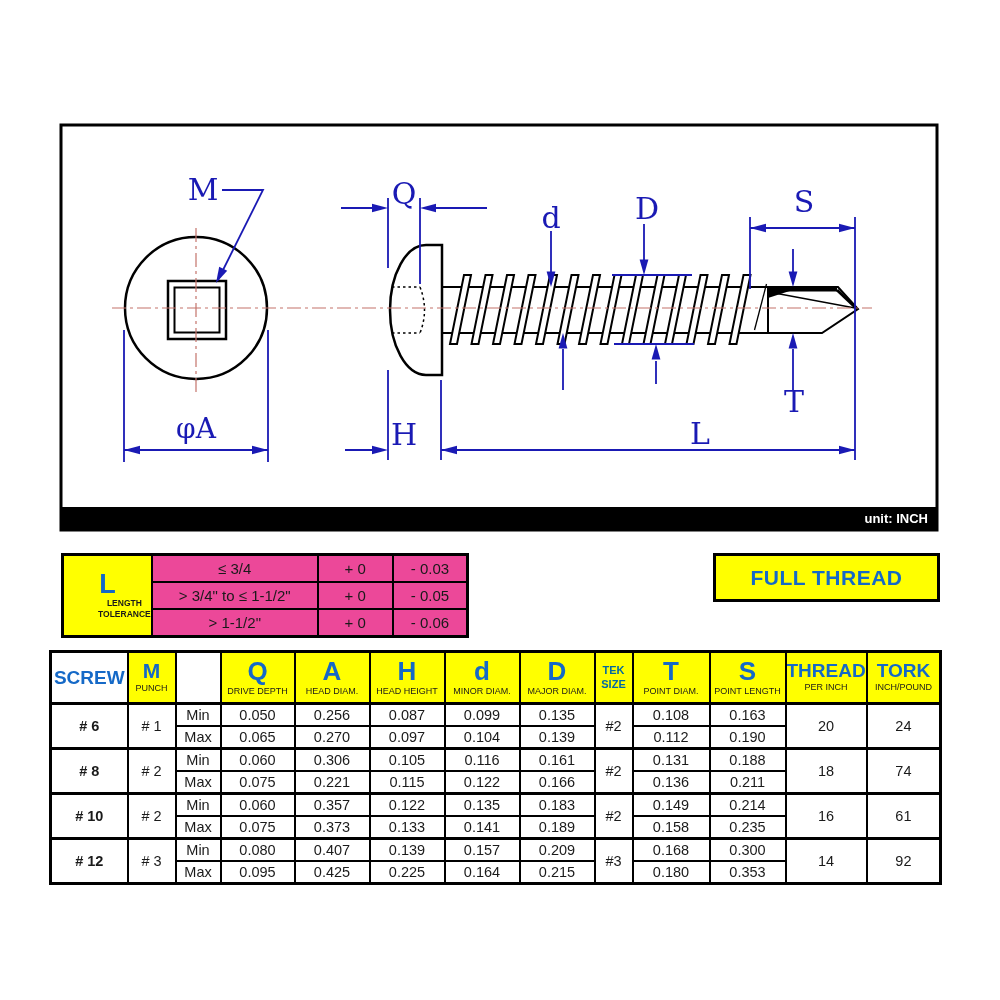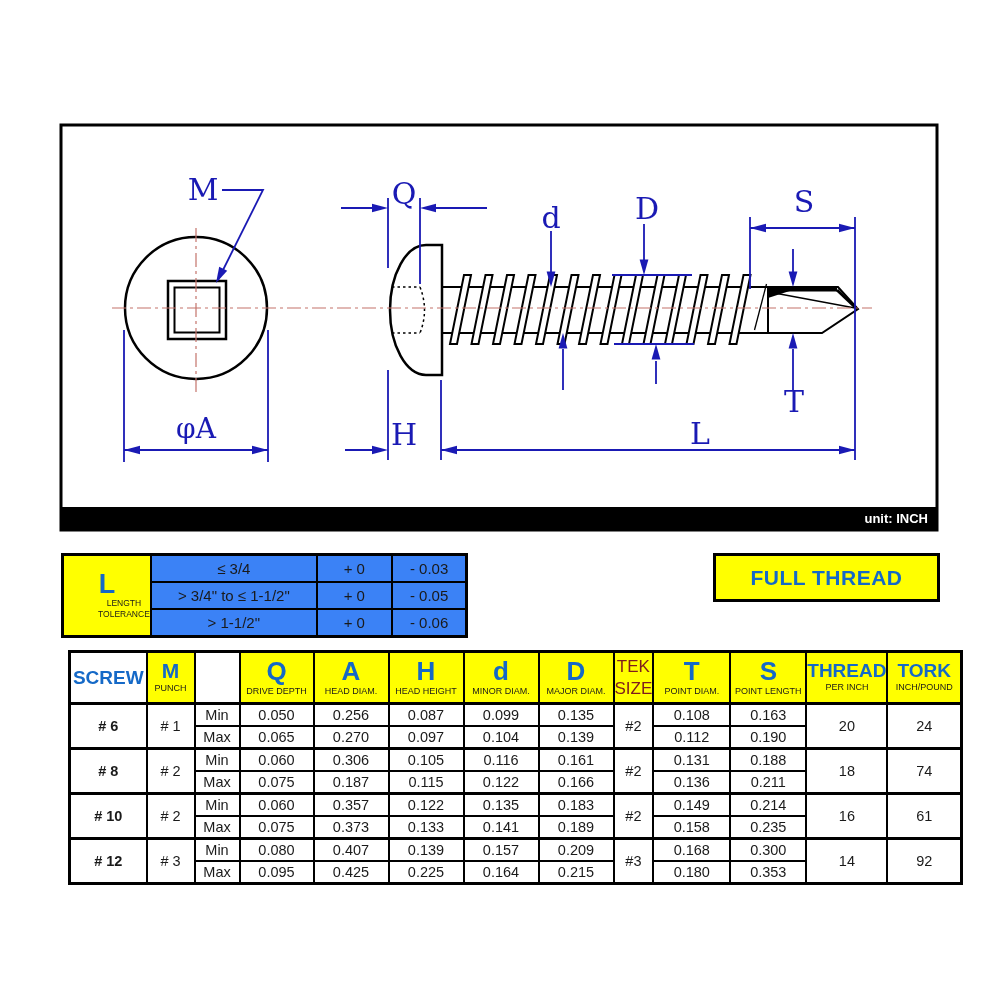--- a/index.html
+++ b/index.html
@@ -3,46 +3,46 @@
 <meta charset="utf-8">
 <style>
   html,body{margin:0;padding:0;background:#fff;}
   #stage{position:relative;width:1000px;height:1000px;background:#fff;overflow:hidden;
          font-family:"Liberation Sans",sans-serif;}
   #drawing-svg{position:absolute;left:0;top:0;}
 
   
   #tol-table{position:absolute;left:61px;top:553px;border-collapse:collapse;table-layout:fixed;}
   #tol-table td{border:2px solid #000;height:25px;text-align:center;padding:0;
-                font-size:15px;color:#1a1a1a;background:#3b82f6;}
+                font-size:15px;color:#1a1a1a;background:#ec4899;}
   #tol-table{border:3px solid #000;}
   #tol-table td.tol-head{background:#ffff00;}
   .tol-letter{font-size:27px;font-weight:bold;color:#1569c7;line-height:1;}
-  .tol-sub{font-size:8.5px;font-weight:normal;color:#1a1a1a;line-height:1.25;margin-left:34px;}
+  .tol-sub{font-size:8.5px;font-weight:bold;color:#1a1a1a;line-height:1.25;margin-left:34px;}
 
   
   #full-thread{position:absolute;left:713px;top:553px;width:227px;height:49px;
                box-sizing:border-box;border:3px solid #000;background:#ffff00;
                display:flex;align-items:center;justify-content:center;
                font-size:21px;font-weight:bold;color:#1569c7;letter-spacing:.5px;}
 
   
-  #spec{position:absolute;left:68px;top:650px;border-collapse:collapse;table-layout:fixed;
+  #spec{position:absolute;left:49px;top:650px;border-collapse:collapse;table-layout:fixed;
         border:3px solid #000;background:#fff;}
   #spec th,#spec td{border:2px solid #000;text-align:center;vertical-align:middle;
                     padding:0;overflow:hidden;}
   #spec th{height:49px;background:#fff;}
   #spec th.yellow{background:#ffff00;}
   #spec td{height:20px;font-size:14.5px;color:#1a1a1a;}
   #spec tr.rmax td{border-top:1px solid #000;}
   #spec tr.gtop td{border-top:3px solid #000;}
   .h-big{font-size:26px;font-weight:bold;color:#1569c7;line-height:1.05;}
   .h-mid{font-size:19px;font-weight:bold;color:#1569c7;line-height:1.05;}
   .h-m{font-size:21px;font-weight:bold;color:#1569c7;line-height:1.05;}
-  .h-tek{font-size:17px;font-weight:normal;color:#7f1d1d;line-height:1.25;}
+  .h-tek{font-size:11px;font-weight:bold;color:#0369a1;line-height:1.25;}
   .h-sub{font-size:9px;font-weight:normal;color:#1a1a1a;line-height:1.3;margin-top:1px;}
   .screw-cell{font-weight:bold;font-size:15px;}
   .mm-cell{font-size:12px;color:#333;margin-top:23px;}
 </style>
 </head>
 <body>
 
 <div id="stage">
 
   <svg id="drawing-svg" width="1000" height="1000" viewBox="0 0 1000 1000">
@@ -283,21 +283,21 @@
       <td>0.161</td>
       <td rowspan="2">#2</td>
       <td>0.131</td>
       <td>0.188</td>
       <td rowspan="2">18</td>
       <td rowspan="2">74</td>
     </tr>
     <tr class="rmax">
       <td class="mm-cell">Max</td>
       <td>0.075</td>
-      <td>0.187</td>
+      <td>0.221</td>
       <td>0.115</td>
       <td>0.122</td>
       <td>0.166</td>
       <td>0.136</td>
       <td>0.211</td>
     </tr>
 
     <tr class="gtop">
       <td rowspan="2" class="screw-cell"># 10</td>
       <td rowspan="2"># 2</td>

